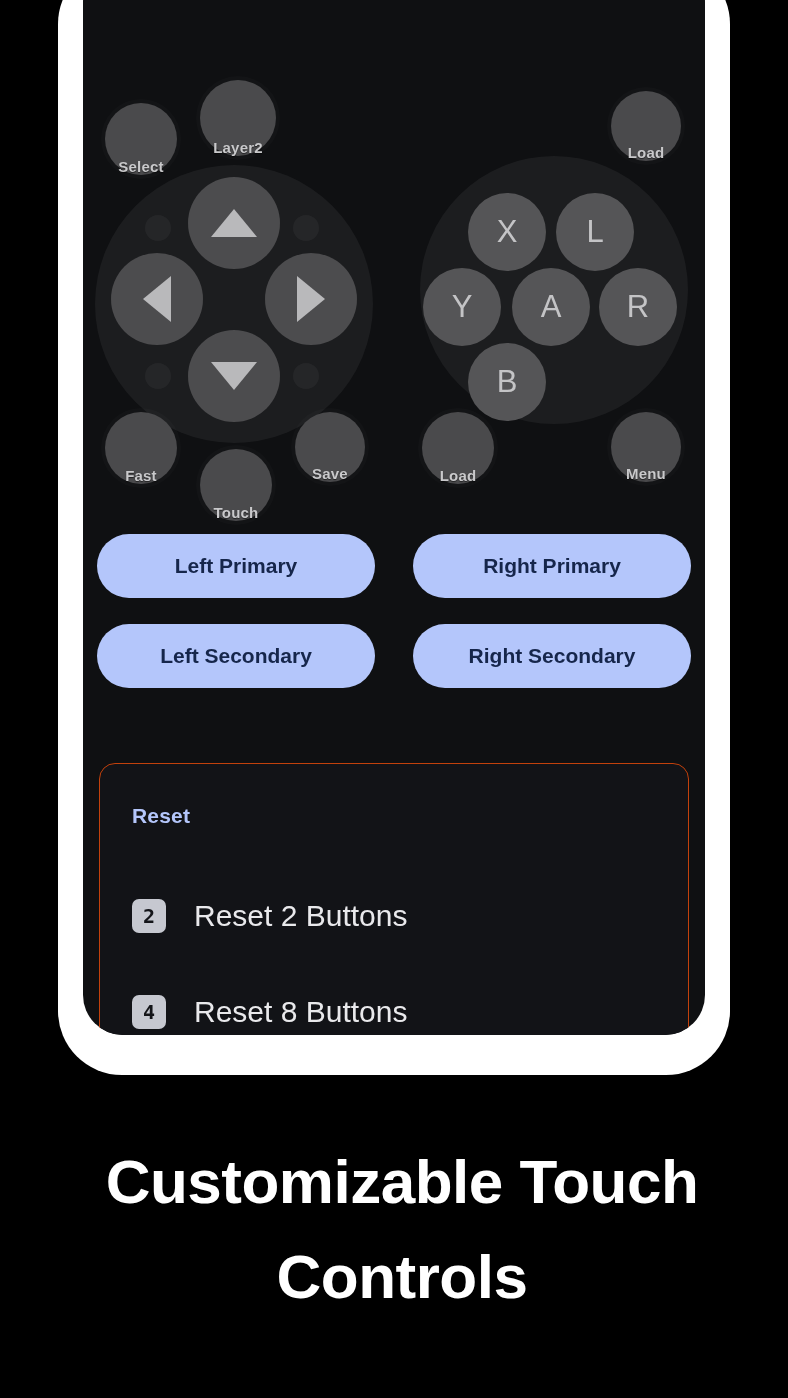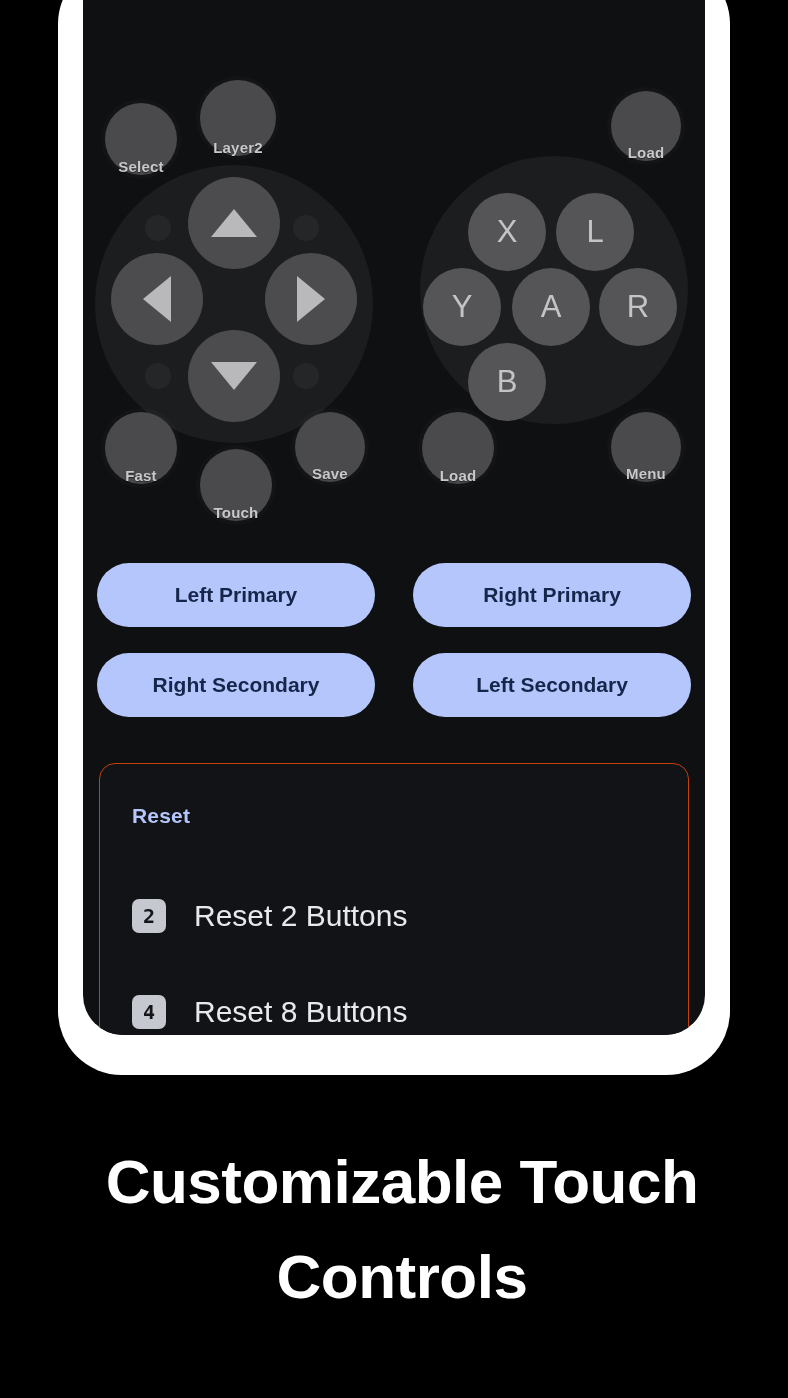--- a/index.html
+++ b/index.html
@@ -106,21 +106,21 @@
     align-items: center;
     justify-content: center;
     font-size: 31px;
     font-weight: normal;
   }
 
   
   #pill-area {
     position: absolute;
     left: 0;
-    top: 603px;
+    top: 574px;
     width: 622px;
   }
 
   .pill-row {
     display: flex;
     gap: 38px;
     padding: 0 14px;
     margin-bottom: 26px;
   }
 
@@ -291,24 +291,24 @@
         <button class="pill">
           <span>Left Primary</span>
         </button>
         <button class="pill">
           <span>Right Primary</span>
         </button>
       </div>
 
       <div class="pill-row">
         <button class="pill">
-          <span>Right Secondary</span>
+          <span>Left Secondary</span>
         </button>
         <button class="pill">
-          <span>Left Secondary</span>
+          <span>Right Secondary</span>
         </button>
       </div>
 
     </div>
 
     <div id="reset-card">
       <div id="reset-title">Reset</div>
 
       <div class="reset-row" id="reset-row-0">
         <span class="keycap">2</span>

